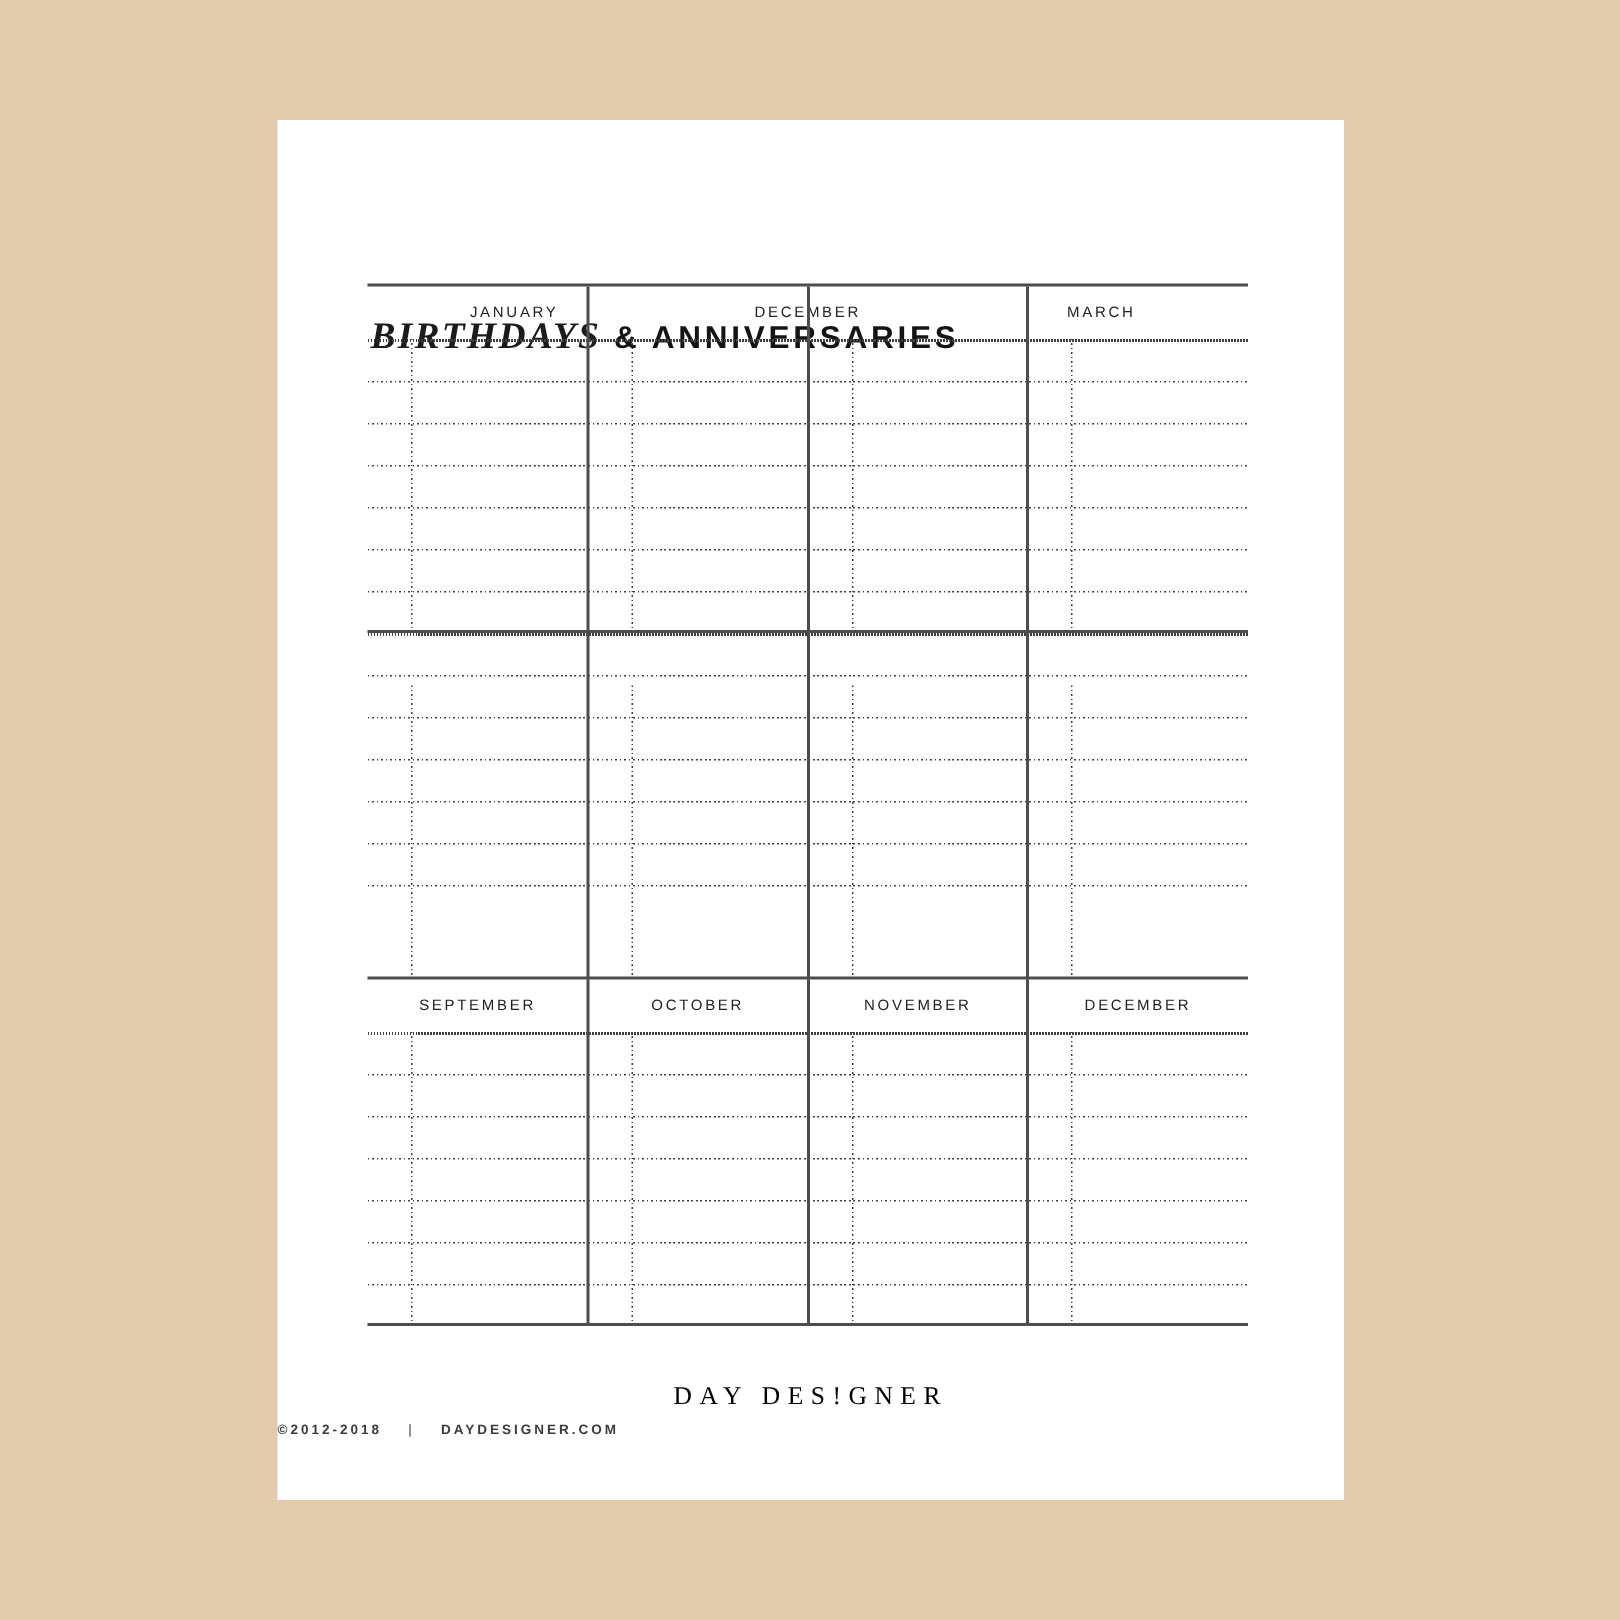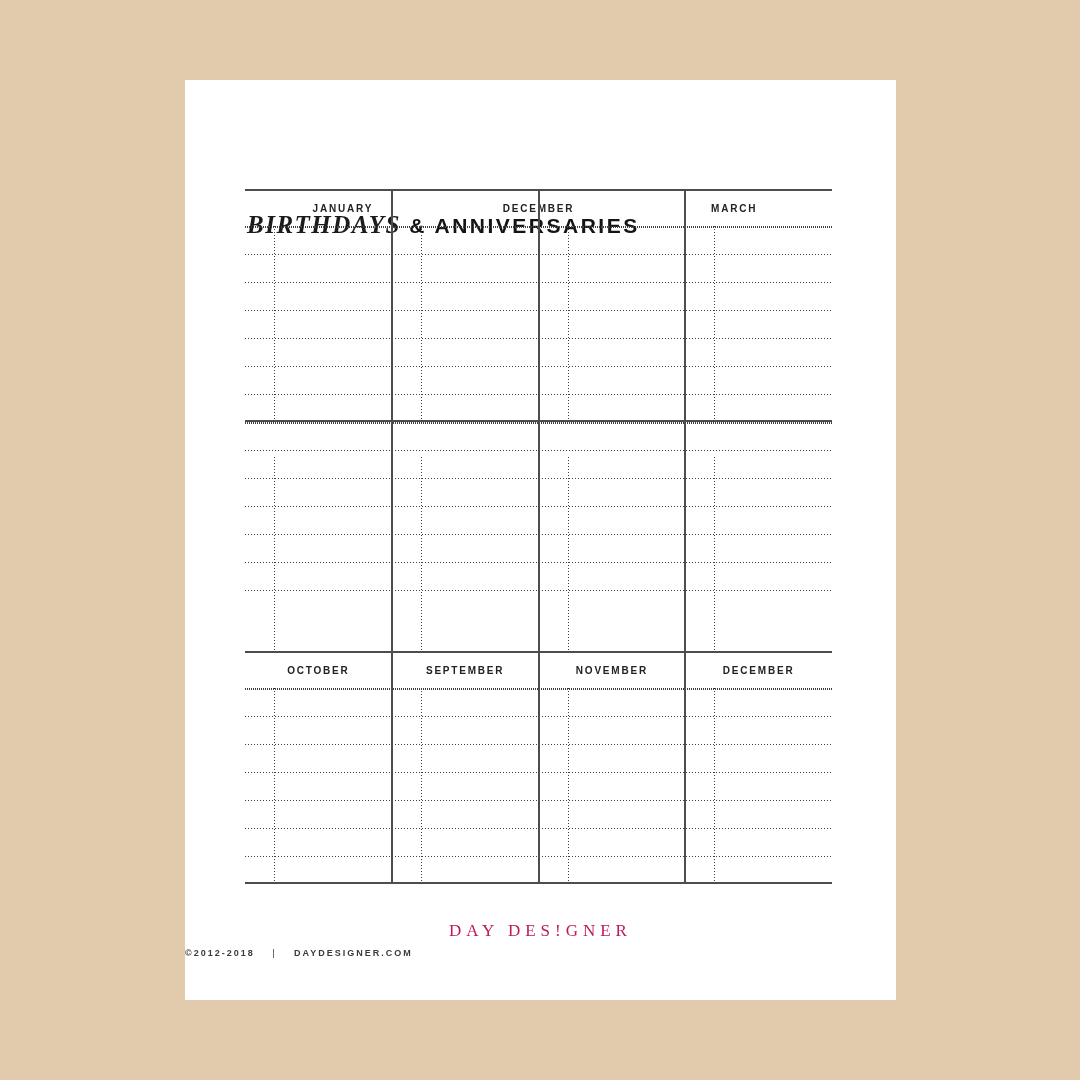--- a/index.html
+++ b/index.html
@@ -38,21 +38,21 @@
   .block{
     position:relative;height:231px;
   }
   .block::after{ 
     content:"";position:absolute;left:0;right:0;bottom:0;height:2px;
     background:#4d4d4d;
   }
   .headers{display:flex;height:35px;}
   .mh{
     flex:1;text-align:center;line-height:36px;
-    font-weight:700;font-size:10px;letter-spacing:1.8px;color:#222222;
+    font-weight:400;font-size:10px;letter-spacing:1.8px;color:#222222;
   }
   .row{
     height:28px;
     background-image:repeating-linear-gradient(90deg,#3f3f3f 0 1px,transparent 1px 3px);
     background-size:100% 1px;
     background-repeat:no-repeat;
     background-position:left top;
   }
   .row.first{
     background-image:repeating-linear-gradient(90deg,#3f3f3f 0 1px,transparent 1px 2px);
@@ -64,21 +64,21 @@
   }
   .vdot{
     position:absolute;top:35px;bottom:2px;width:1px;
     background:repeating-linear-gradient(to bottom,#3f3f3f 0 1px,transparent 1px 3px);
   }
   
   .brand{
     position:absolute;left:0;width:100%;top:841px;
     text-align:center;
     font-family:"Liberation Serif","DejaVu Serif",serif;
-    font-weight:500;font-size:17px;letter-spacing:5px;color:#be185d;
+    font-weight:500;font-size:17px;letter-spacing:5px;color:#000000;
   }
   .copyright{
     position:absolute;left:0;width:100%;top:868px;
     font-weight:700;font-size:9px;letter-spacing:2px;color:#3a3a3a;
   }
   .copyright .sep{margin:0 13px;font-weight:400;}
 </style>
 </head>
 <body>
 
@@ -122,22 +122,22 @@
         <div class="vsolid" style="left: 25%;"></div>
         <div class="vsolid" style="left: 50%;"></div>
         <div class="vsolid" style="left: 75%;"></div>
         <div class="vdot" style="left: calc(0% + 29px);"></div>
         <div class="vdot" style="left: calc(25% + 29px);"></div>
         <div class="vdot" style="left: calc(50% + 29px);"></div>
         <div class="vdot" style="left: calc(75% + 29px);"></div>
       </section>
       <section class="block">
         <div class="headers">
+          <div class="mh">SEPTEMBER</div>
           <div class="mh">OCTOBER</div>
-          <div class="mh">SEPTEMBER</div>
           <div class="mh">NOVEMBER</div>
           <div class="mh">DECEMBER</div>
         </div>
         <div class="row first"></div>
         <div class="row"></div>
         <div class="row"></div>
         <div class="row"></div>
         <div class="row"></div>
         <div class="row"></div>
         <div class="row"></div>

